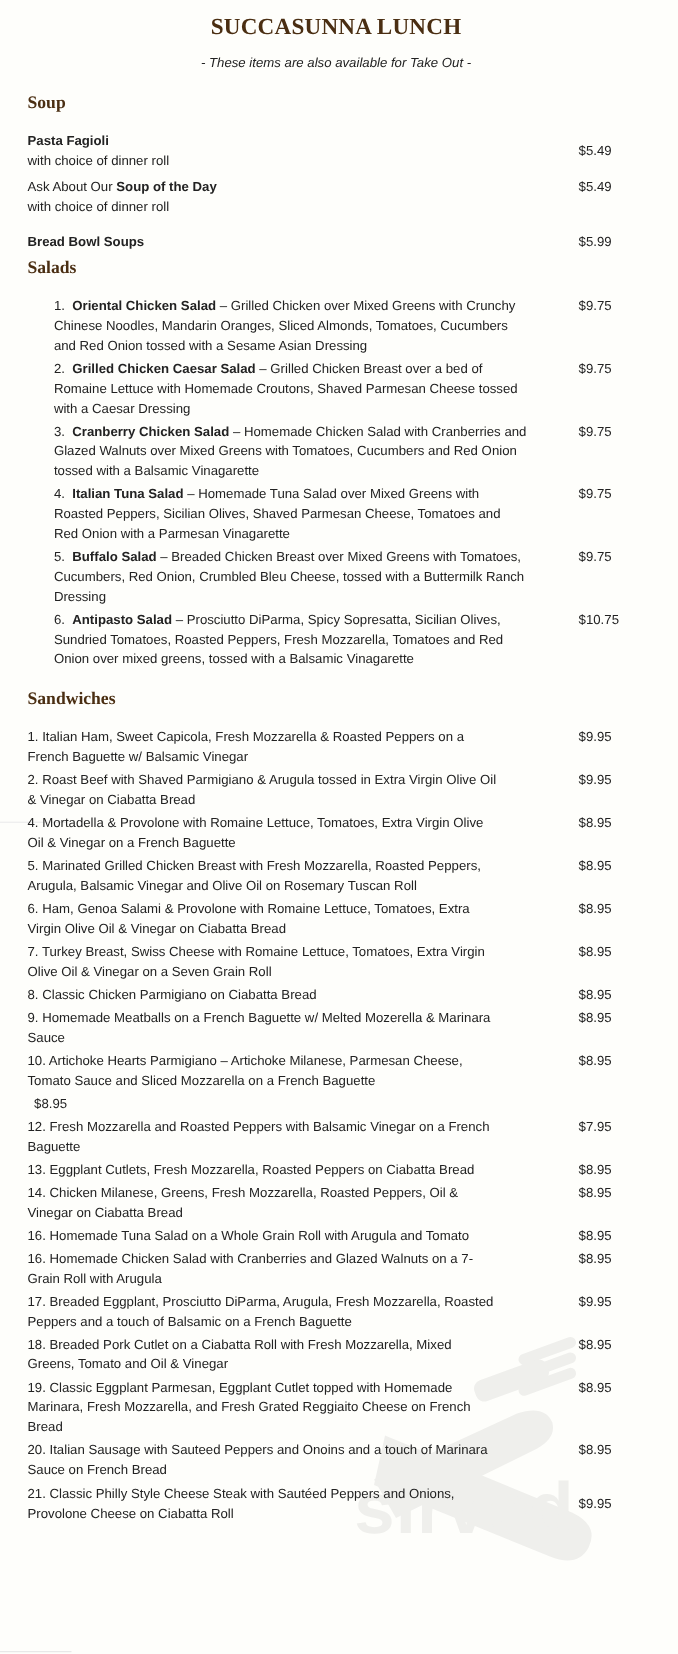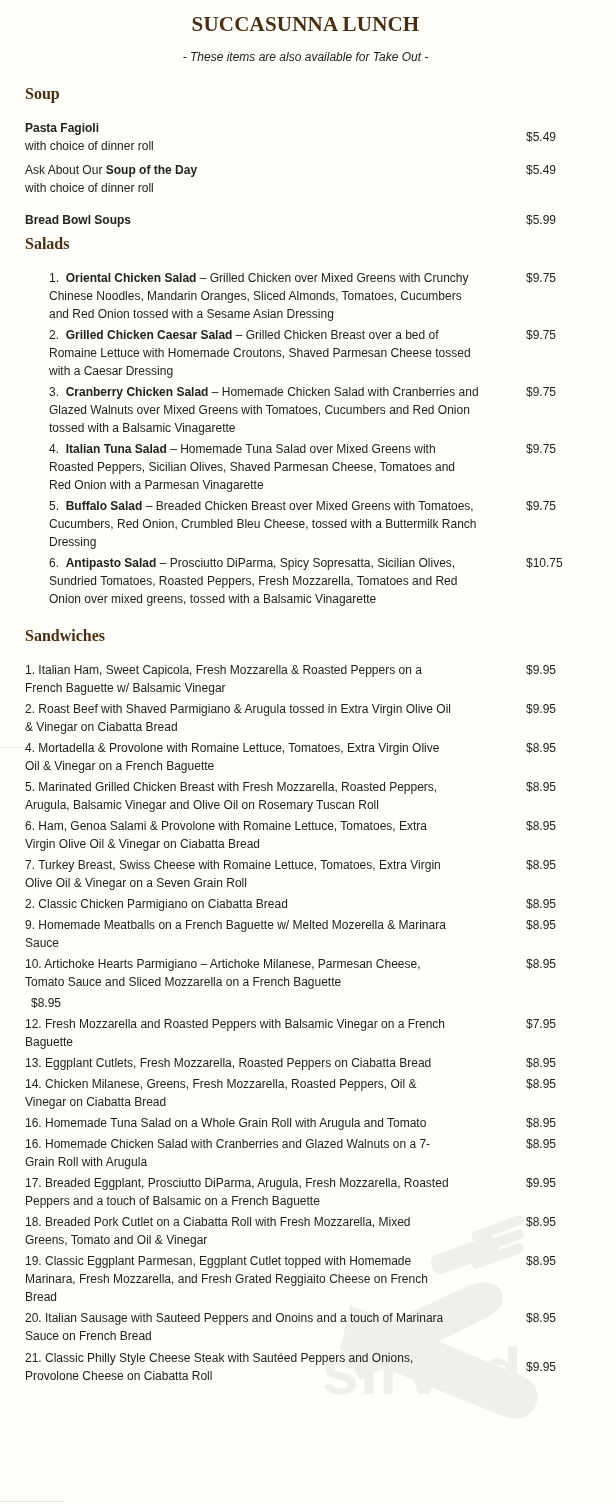--- a/index.html
+++ b/index.html
@@ -219,21 +219,21 @@
         </li>
       <li class="item sandwich-item">
           <div class="item-text">6.  Ham, Genoa Salami &amp; Provolone with Romaine Lettuce, Tomatoes, Extra Virgin Olive Oil &amp; Vinegar on Ciabatta Bread</div>
           <div class="item-price">$8.95</div>
         </li>
       <li class="item sandwich-item">
           <div class="item-text">7.  Turkey Breast, Swiss Cheese with Romaine Lettuce, Tomatoes, Extra Virgin Olive Oil &amp; Vinegar on a Seven Grain Roll</div>
           <div class="item-price">$8.95</div>
         </li>
       <li class="item sandwich-item">
-          <div class="item-text">2.  Classic Chicken Parmigiano on Ciabatta Bread</div>
+          <div class="item-text">8.  Classic Chicken Parmigiano on Ciabatta Bread</div>
           <div class="item-price">$8.95</div>
         </li>
       <li class="item sandwich-item">
           <div class="item-text">9.  Homemade Meatballs on a French Baguette w/ Melted Mozerella &amp; Marinara Sauce</div>
           <div class="item-price">$8.95</div>
         </li>
       <li class="item sandwich-item">
           <div class="item-text">10.  Artichoke Hearts Parmigiano – Artichoke Milanese, Parmesan Cheese, Tomato Sauce and Sliced Mozzarella on a French Baguette</div>
           <div class="item-price">$8.95</div>
         </li>

